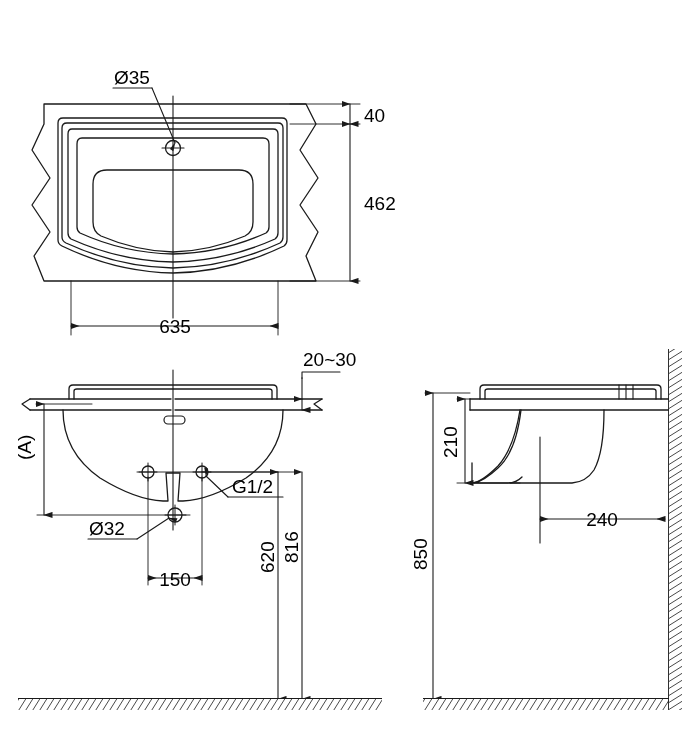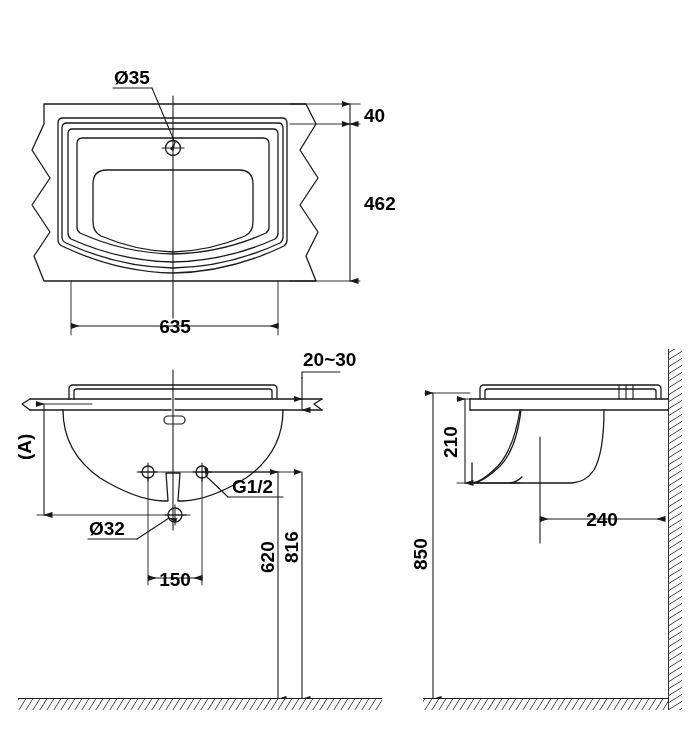--- a/index.html
+++ b/index.html
@@ -1,21 +1,21 @@
 <!DOCTYPE html>
 <html><head>
 <meta charset="utf-8">
 <style>
   html,body{margin:0;padding:0;background:#ffffff;}
   body{
     width:694px;height:748px;overflow:hidden;
     font-family:"Liberation Sans", sans-serif;
     color:#000;
   }
-  #sheet{position:relative;width:694px;height:720px;background:#fff;font-weight:bold;}
+  #sheet{position:relative;width:694px;height:720px;background:#fff;}
   svg{display:block;}
   text{font-family:"Liberation Sans", sans-serif;fill:#000;}
 </style>
 </head>
 <body>
 
 <div id="sheet">
 <svg width="694" height="748" viewBox="0 0 694 748" xmlns="http://www.w3.org/2000/svg">
 
   <defs>

